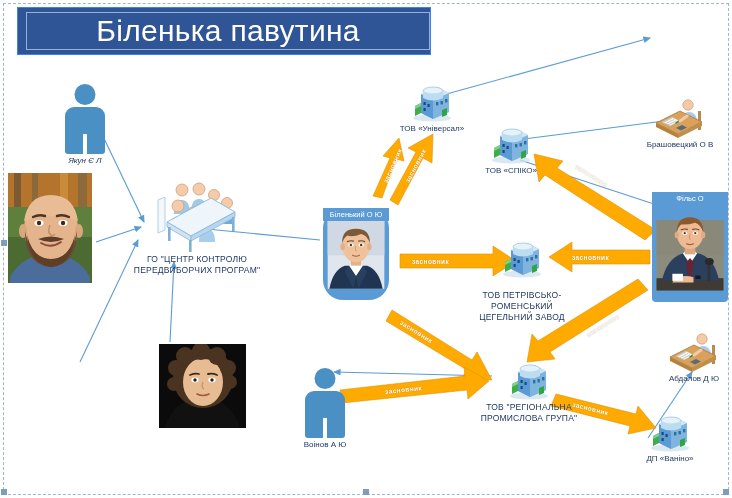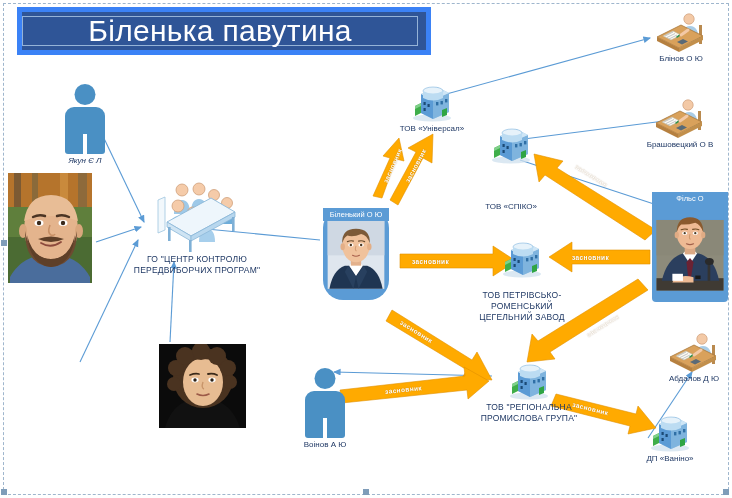--- a/index.html
+++ b/index.html
@@ -28,22 +28,22 @@
     width: 6px; height: 6px;
     background: #7f9db9;
   }
 
   
   .title-box {
     position: absolute;
     left: 17px; top: 7px;
     width: 414px; height: 48px;
     background: #2f5597;
-    border: 5px solid #3b82f6;
-    display: flex; align-items: center; justify-content: flex-start;
+    border: 1px solid #3b82f6;
+    display: flex; align-items: center; justify-content: flex-end;
   }
   .title-inner {
     width: calc(100% - 8px); height: calc(100% - 8px);
     border: 1px solid #95b3d7;
     display: flex; align-items: center; justify-content: center;
   }
   .title-text {
     color: #ffffff;
     font-size: 30px;
     font-weight: 400;
@@ -468,21 +468,21 @@
       <rect x="14.5" y="20" width="2.2" height="3" fill="#1b4a76"></rect>
       <rect x="18.5" y="22" width="2.2" height="3" fill="#1b4a76"></rect>
       <rect x="14.5" y="26" width="2.2" height="3" fill="#1b4a76"></rect>
       <rect x="27" y="20" width="2.4" height="3.4" fill="#2f6fa5"></rect>
       <rect x="31.5" y="19" width="2.4" height="3.4" fill="#2f6fa5"></rect>
       <rect x="36" y="17" width="2.4" height="3.4" fill="#2f6fa5"></rect>
       <path d="M6,24 L12,21 L12,31 L6,34 z" fill="#3fae4a"></path>
       <path d="M6,24 L12,21 L12,24 L6,27 z" fill="#7fd08a"></path>
       <path d="M33,28 L38,26 L38,33 L33,35 z" fill="#2fa544"></path>
     </svg>
-    <div class="node-label" style="top:42px;margin-top:36px;">ТОВ «СПІКО»</div>
+    <div class="node-label" style="top:42px;">ТОВ «СПІКО»</div>
   </div>
 
   <div class="node" style="left:462px; top:238px; width:120px;">
     <svg class="bldg" viewBox="0 0 46 40" style="margin:0 auto; display:block;">
       <ellipse cx="23" cy="36" rx="19" ry="3.6" fill="#cfe0ee" opacity="0.75"></ellipse>
       <path d="M12,12 L28,5 L40,11 L40,30 L24,37 L12,31 z" fill="#9fc7e5"></path>
       <path d="M12,12 L24,18 L24,37 L12,31 z" fill="#5b9bd5"></path>
       <path d="M24,18 L40,11 L40,30 L24,37 z" fill="#7fb4de"></path>
       <path d="M12,12 L28,5 L40,11 L24,18 z" fill="#cfe6f6"></path>
       <ellipse cx="24" cy="9" rx="10" ry="4" fill="#e6f2fa" stroke="#7fb4de" stroke-width="0.6"></ellipse>
@@ -544,44 +544,20 @@
       <rect x="27" y="20" width="2.4" height="3.4" fill="#2f6fa5"></rect>
       <rect x="31.5" y="19" width="2.4" height="3.4" fill="#2f6fa5"></rect>
       <rect x="36" y="17" width="2.4" height="3.4" fill="#2f6fa5"></rect>
       <path d="M6,24 L12,21 L12,31 L6,34 z" fill="#3fae4a"></path>
       <path d="M6,24 L12,21 L12,24 L6,27 z" fill="#7fd08a"></path>
       <path d="M33,28 L38,26 L38,33 L33,35 z" fill="#2fa544"></path>
     </svg>
     <div class="node-label" style="top:42px;">ДП «Ваніно»</div>
   </div>
 
-  <div class="node" style="left:636px; top:12px; width:90px;">
-    <svg class="deskw" viewBox="0 0 52 40" style="margin:0 auto; display:block;">
-
-      <circle cx="34" cy="7" r="5.2" fill="#f3c9a6" stroke="#cf9e78" stroke-width="0.7"></circle>
-      <path d="M26,30 q0,-16 9,-16 q9,0 9,16z" fill="#a9cce6"></path>
-
-      <path d="M44,13 L47,13 L47,32 L44,32 z" fill="#b98a4f"></path>
-
-      <path d="M2,25 L26,13 L48,24 L24,36 z" fill="#d9a15b" stroke="#a8773a" stroke-width="0.8"></path>
-      <path d="M2,25 L2,29 L24,40 L24,36 z" fill="#b6803f"></path>
-      <path d="M24,36 L24,40 L48,28 L48,24 z" fill="#c28f4b"></path>
-
-      <path d="M8,24 L18,19 L26,23 L16,28 z" fill="#fdfbf3" stroke="#b9b3a0" stroke-width="0.6"></path>
-      <path d="M10,24 L18,20" stroke="#9aa0a8" stroke-width="0.6"></path>
-      <path d="M12,25.5 L20,21.5" stroke="#9aa0a8" stroke-width="0.6"></path>
-      <path d="M14,27 L22,23" stroke="#9aa0a8" stroke-width="0.6"></path>
-
-      <path d="M28,22 q-4,1 -6,3" stroke="#2f8f4b" stroke-width="1.6" fill="none" stroke-linecap="round"></path>
-      <path d="M33,18 q-4,3 -7,5" stroke="#f3c9a6" stroke-width="3" fill="none" stroke-linecap="round"></path>
-
-      <path d="M22,30 L28,27 L33,29.5 L27,32.5 z" fill="#5a6a77"></path>
-    </svg>
-    <div class="node-label" style="top:42px;">Блінов О Ю</div>
-  </div>
 
   <div class="node" style="left:628px; top:98px; width:104px;">
     <svg class="deskw" viewBox="0 0 52 40" style="margin:0 auto; display:block;">
       <circle cx="34" cy="7" r="5.2" fill="#f3c9a6" stroke="#cf9e78" stroke-width="0.7"></circle>
       <path d="M26,30 q0,-16 9,-16 q9,0 9,16z" fill="#a9cce6"></path>
       <path d="M44,13 L47,13 L47,32 L44,32 z" fill="#b98a4f"></path>
       <path d="M2,25 L26,13 L48,24 L24,36 z" fill="#d9a15b" stroke="#a8773a" stroke-width="0.8"></path>
       <path d="M2,25 L2,29 L24,40 L24,36 z" fill="#b6803f"></path>
       <path d="M24,36 L24,40 L48,28 L48,24 z" fill="#c28f4b"></path>
       <path d="M8,24 L18,19 L26,23 L16,28 z" fill="#fdfbf3" stroke="#b9b3a0" stroke-width="0.6"></path>

